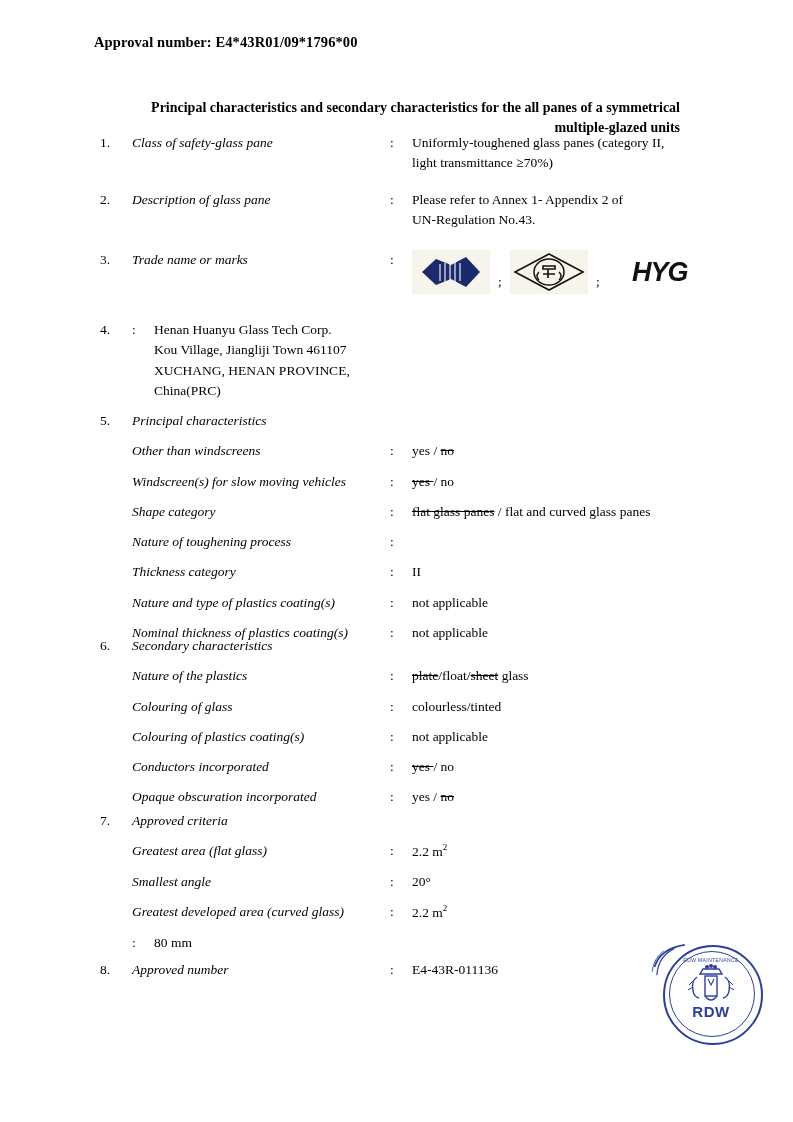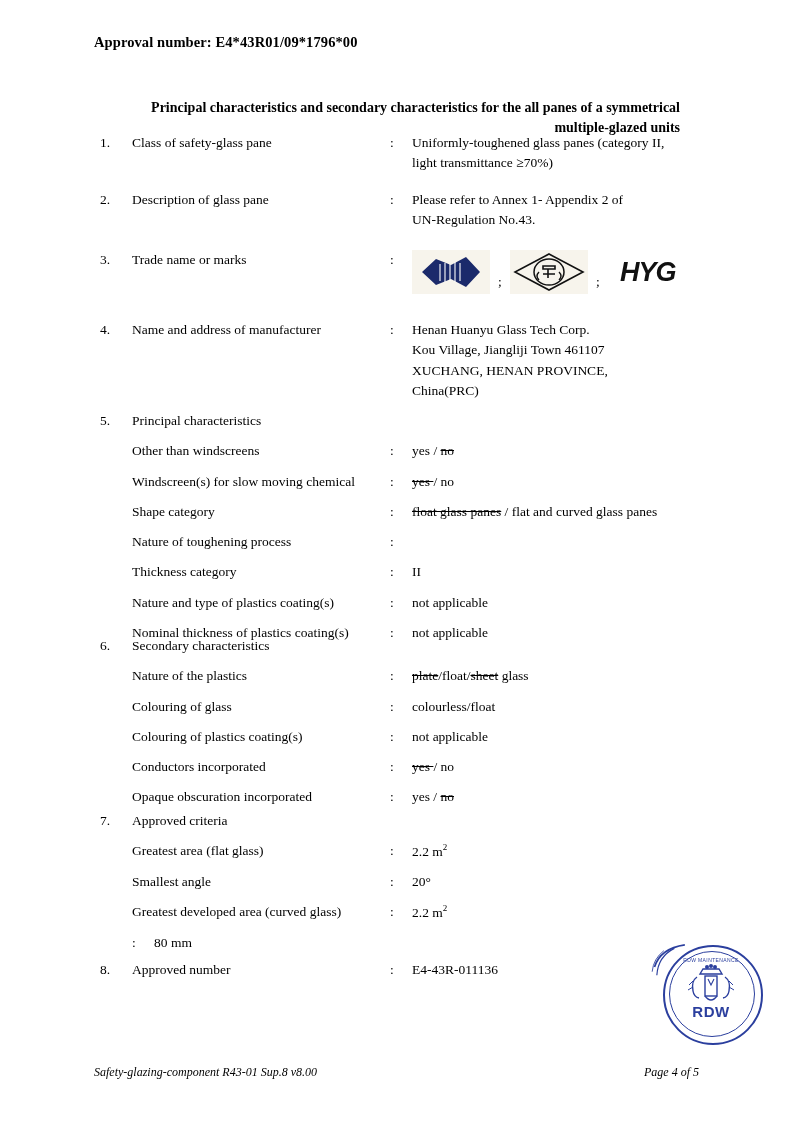--- a/index.html
+++ b/index.html
@@ -54,20 +54,21 @@
     line-height: 1.5;
   }
   .num {
     width: 32px;
     flex: 0 0 32px;
     text-align: left;
   }
   .label {
     flex: 0 0 258px;
     width: 258px;
+    font-style: italic;
   }
   .colon {
     flex: 0 0 22px;
     width: 22px;
     text-align: left;
   }
   .value {
     flex: 1 1 auto;
   }
   .strike {
@@ -105,21 +106,21 @@
     align-self: flex-end;
     padding-bottom: 2px;
   }
   .logo-text {
     font-family: "Liberation Sans", sans-serif;
     font-weight: bold;
     font-style: italic;
     font-size: 27px;
     letter-spacing: -1px;
     color: #111;
-    margin-left: 12px;
+    margin-left: 24px;
     text-align: right;
   }
   
   .footer {
     position: absolute;
     bottom: 42px;
     left: 94px;
     right: 94px;
     font-size: 12px;
     font-style: italic;
@@ -248,21 +249,20 @@
           <span class="logo-sep">;</span>
           <span class="logo-text">HYG</span>
         </div>
       </span>
     </div>
   </div>
 
   <div class="section" style="top:320px;">
     <div class="row">
       <span class="num">4.</span>
-      <span class="label">Name and address of manufacturer</span>
       <span class="colon">:</span>
       <span class="value">
         <span>Henan Huanyu Glass Tech Corp.</span><br>
         <span>Kou Village, Jiangliji Town 461107</span><br>
         <span>XUCHANG, HENAN PROVINCE,</span><br>
         <span>China(PRC)</span>
       </span>
     </div>
   </div>
 
@@ -273,29 +273,29 @@
     </div>
     <div class="sub-rows">
       <div class="row">
         <span class="num"></span>
         <span class="label">Other than windscreens</span>
         <span class="colon">:</span>
         <span class="value"><span>yes</span><span> / </span><span class="strike">no</span></span>
       </div>
       <div class="row">
         <span class="num"></span>
-        <span class="label">Windscreen(s) for slow moving chemical</span>
+        <span class="label">Windscreen(s) for slow moving vehicles</span>
         <span class="colon">:</span>
         <span class="value"><span class="strike">yes </span><span>/ no</span></span>
       </div>
       <div class="row">
         <span class="num"></span>
         <span class="label">Shape category</span>
         <span class="colon">:</span>
-        <span class="value"><span class="strike">float glass panes</span><span> / flat and curved glass panes</span></span>
+        <span class="value"><span class="strike">flat glass panes</span><span> / flat and curved glass panes</span></span>
       </div>
       <div class="row">
         <span class="num"></span>
         <span class="label">Nature of toughening process</span>
         <span class="colon">:</span>
       </div>
       <div class="row">
         <span class="num"></span>
         <span class="label">Thickness category</span>
         <span class="colon">:</span>
@@ -325,21 +325,21 @@
       <div class="row">
         <span class="num"></span>
         <span class="label">Nature of the plastics</span>
         <span class="colon">:</span>
         <span class="value"><span class="strike">plate</span><span>/float/</span><span class="strike">sheet</span><span> glass</span></span>
       </div>
       <div class="row">
         <span class="num"></span>
         <span class="label">Colouring of glass</span>
         <span class="colon">:</span>
-        <span class="value">colourless/float</span>
+        <span class="value">colourless/tinted</span>
       </div>
       <div class="row">
         <span class="num"></span>
         <span class="label">Colouring of plastics coating(s)</span>
         <span class="colon">:</span>
         <span class="value">not applicable</span>
       </div>
       <div class="row">
         <span class="num"></span>
         <span class="label">Conductors incorporated</span>
@@ -413,18 +413,14 @@
       <rect x="24" y="13" width="12" height="20" fill="none" stroke="#2b3f9e" stroke-width="1.4"></rect>
       <path d="M24 33 q6 8 12 0" fill="none" stroke="#2b3f9e" stroke-width="1.4"></path>
       <path d="M27 16 l3 6 l3 -6" fill="none" stroke="#2b3f9e" stroke-width="1.1"></path>
       <path d="M16 14 q-6 4 -4 14 q1 6 6 7" fill="none" stroke="#2b3f9e" stroke-width="1.4"></path>
       <path d="M44 14 q6 4 4 14 q-1 6 -6 7" fill="none" stroke="#2b3f9e" stroke-width="1.4"></path>
       <path d="M12 18 l-4 4 M12 24 l-5 3 M48 18 l4 4 M48 24 l5 3" stroke="#2b3f9e" stroke-width="1"></path>
     </svg>
     <div class="stamp-rdw">RDW</div>
   </div>
 
-  <div class="footer">
-    <span>Safety-glazing-component R43-01 Sup.8 v8.00</span>
-    <span>Page 4 of 5</span>
-  </div>
 
 </div>
 
 </body></html>

